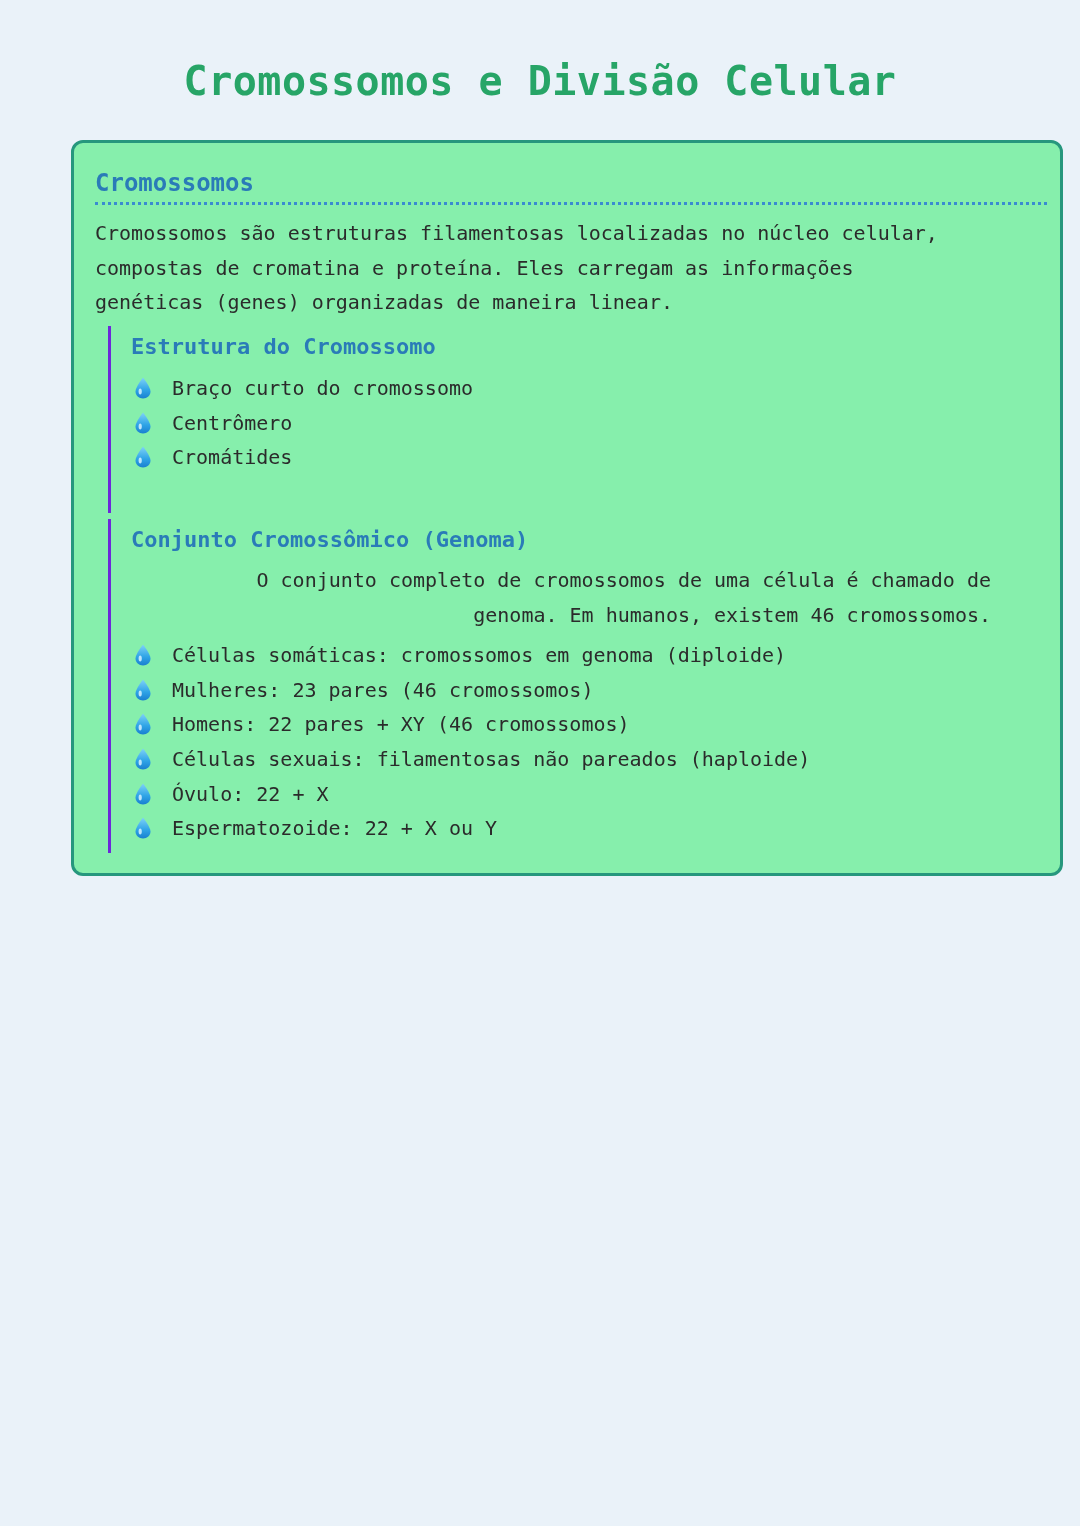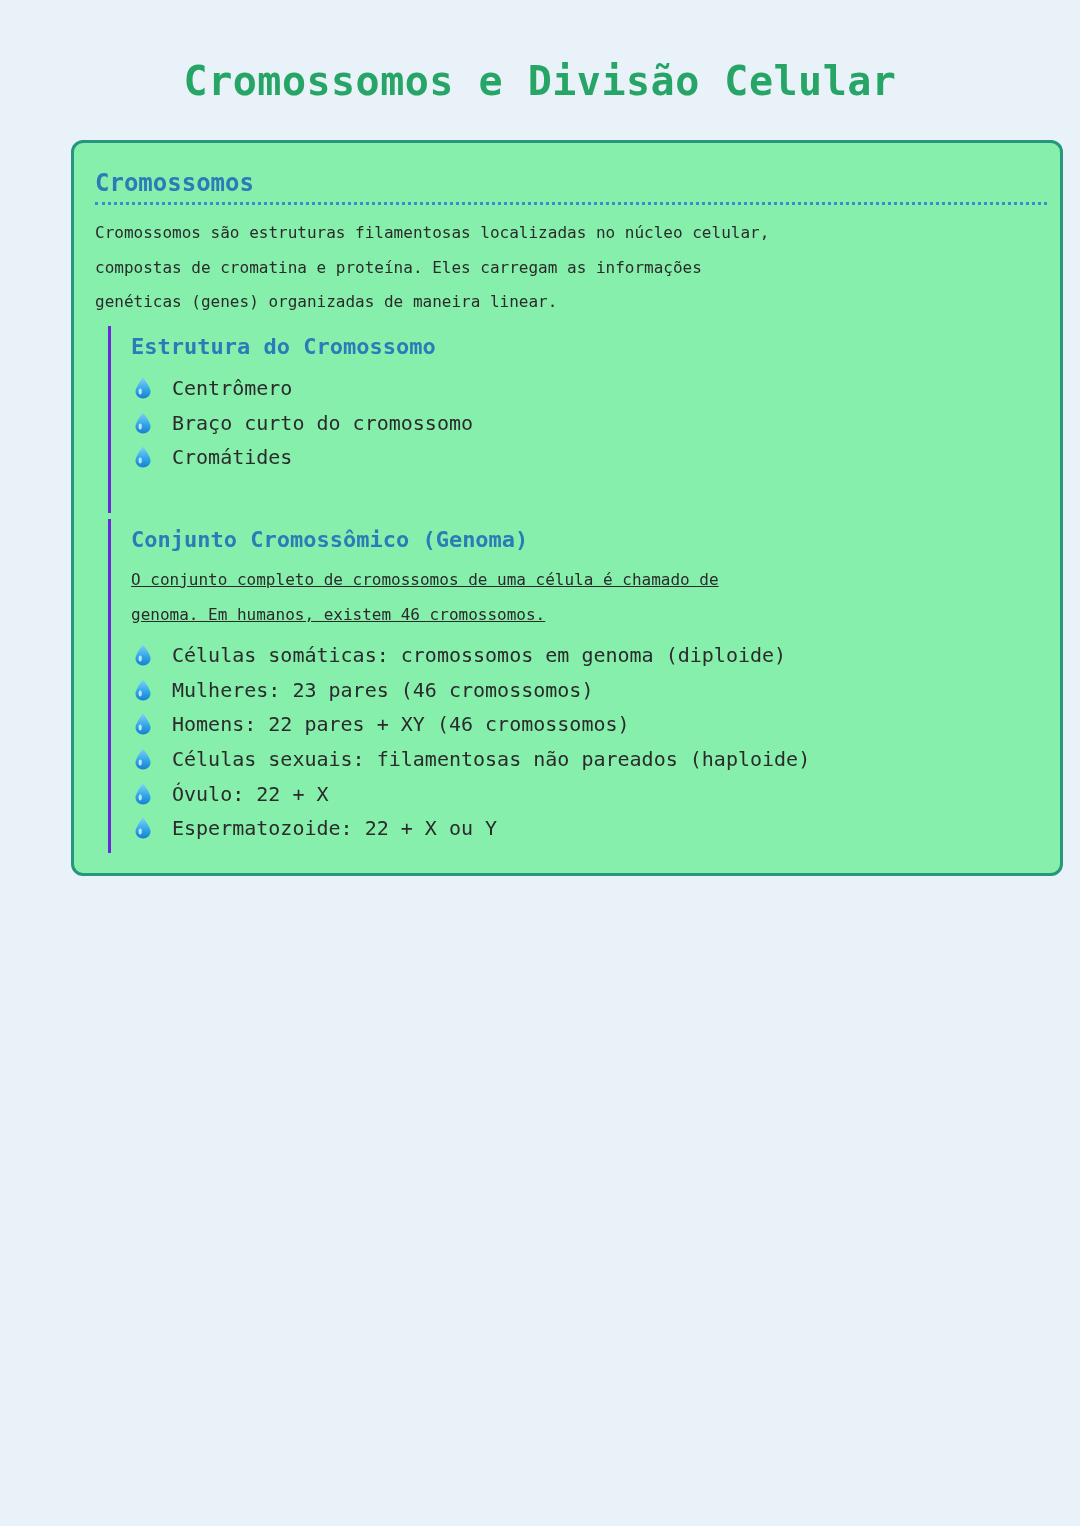--- a/index.html
+++ b/index.html
@@ -58,61 +58,61 @@
       width: 952px;
       height: 0;
       border-top: 3px dotted #3a8bd0;
     }
     .intro {
       position: absolute;
       left: 21px;
       top: 73px;
       width: 940px;
       margin: 0;
-      font-size: 16px;
+      font-size: 20px;
       line-height: 34.5px;
       color: #2b2b2b;
     }
     .subsection {
       position: absolute;
       left: 34px;
       border-left: 3px solid #6d28d9;
       padding-left: 20px;
       box-sizing: border-box;
     }
     .subsection.s1 {
       top: 183px;
       height: 187px;
       width: 920px;
     }
     .subsection.s2 {
       top: 376px;
       height: 334px;
       width: 920px;
+      text-align: right;
     }
     .sub-title {
       margin: 0;
       font-size: 22px;
       font-weight: bold;
       color: #2a7bb8;
       line-height: 30px;
       position: absolute;
       left: 20px;
     }
     .s1 .sub-title { top: 6px; }
     .s2 .sub-title { top: 6px; }
     .sub-para {
       position: absolute;
       left: 20px;
       top: 44px;
       margin: 0;
-      font-size: 16px;
+      font-size: 20px;
       line-height: 34.5px;
       width: 860px;
-      text-decoration: underline;
     }
     ul.drop-list {
       list-style: none;
       margin: 0;
       padding: 0;
       position: absolute;
       left: 20px;
     }
     .s1 ul.drop-list { top: 45px; }
     .s2 ul.drop-list { top: 119px; }
@@ -160,27 +160,27 @@
     <span>genéticas (genes) organizadas de maneira linear.</span>
   </p>
 
   <div class="subsection s1">
     <h3 class="sub-title">Estrutura do Cromossomo</h3>
     <ul class="drop-list">
       <li>
         <svg class="drop-icon">
             <use href="#drop"></use>
           </svg>
+        <span>Braço curto do cromossomo</span>
+      </li>
+      <li>
+        <svg class="drop-icon">
+            <use href="#drop"></use>
+          </svg>
         <span>Centrômero</span>
-      </li>
-      <li>
-        <svg class="drop-icon">
-            <use href="#drop"></use>
-          </svg>
-        <span>Braço curto do cromossomo</span>
       </li>
       <li>
         <svg class="drop-icon">
             <use href="#drop"></use>
           </svg>
         <span>Cromátides</span>
       </li>
     </ul>
   </div>
 

